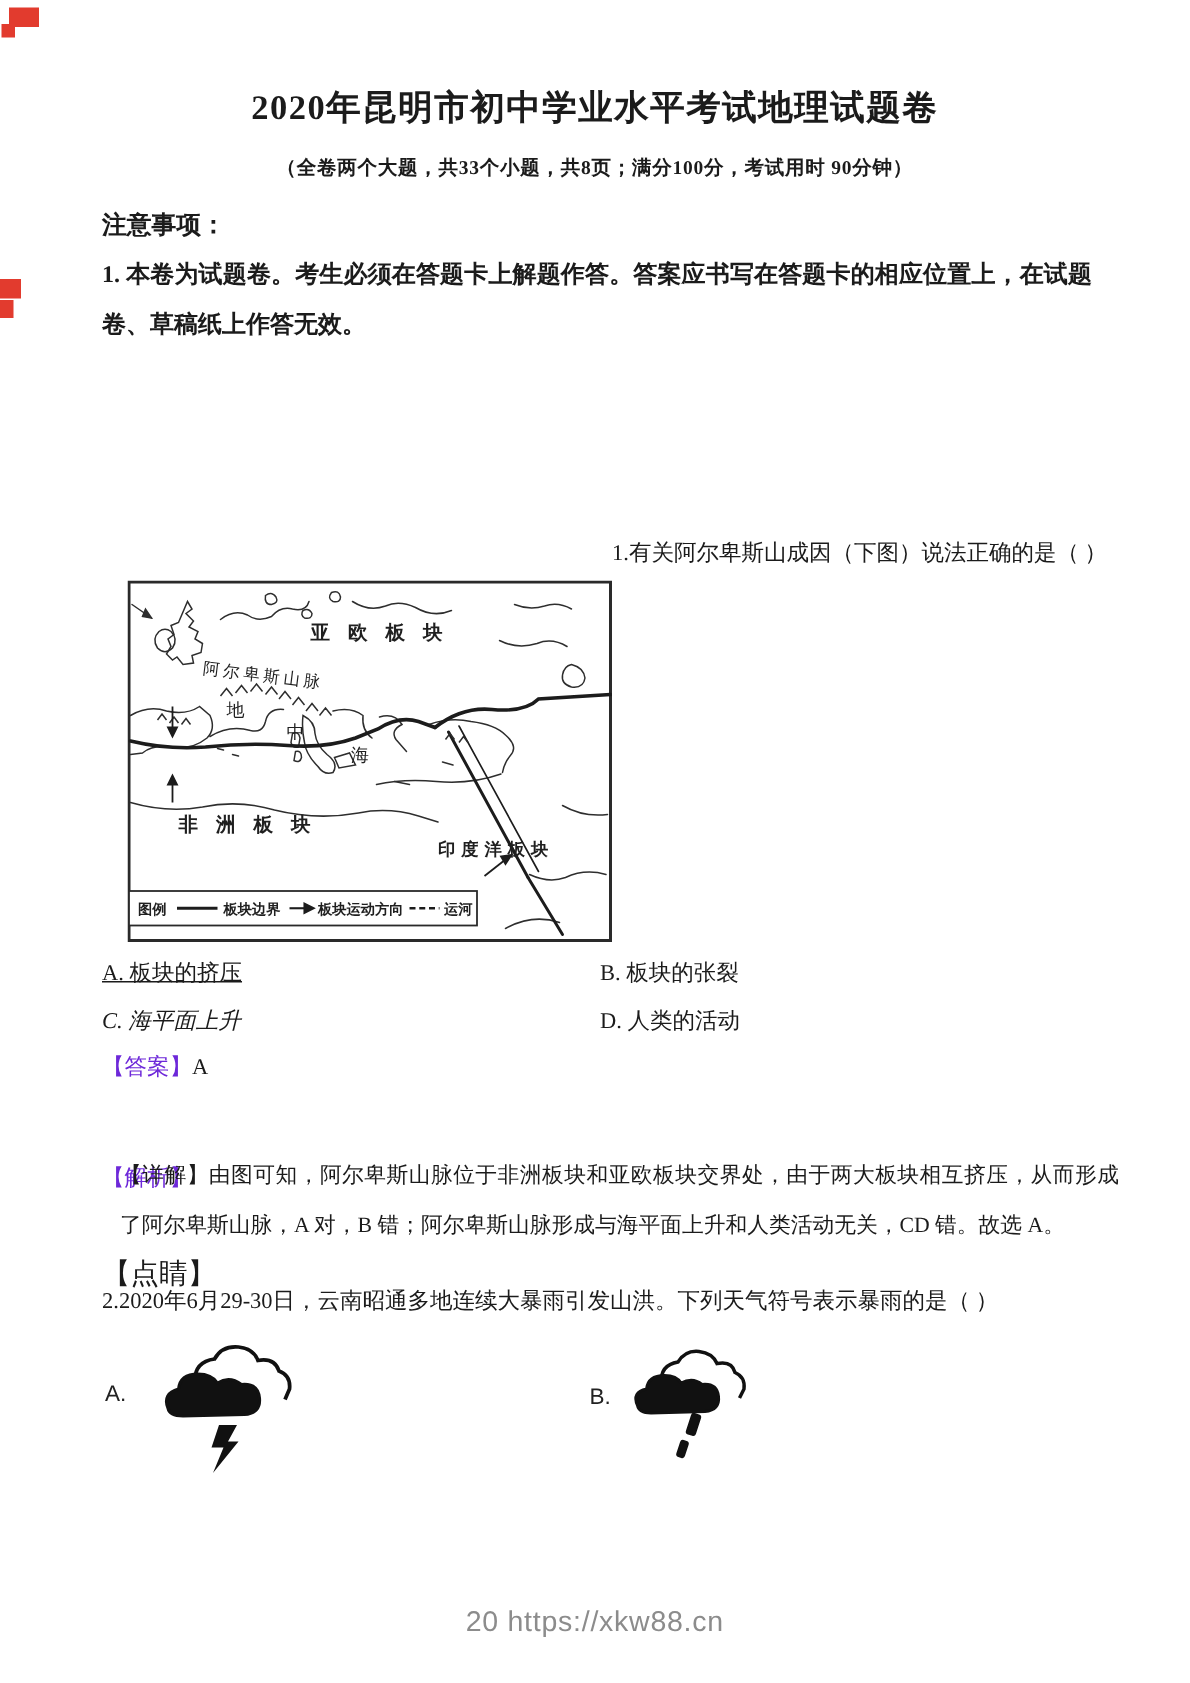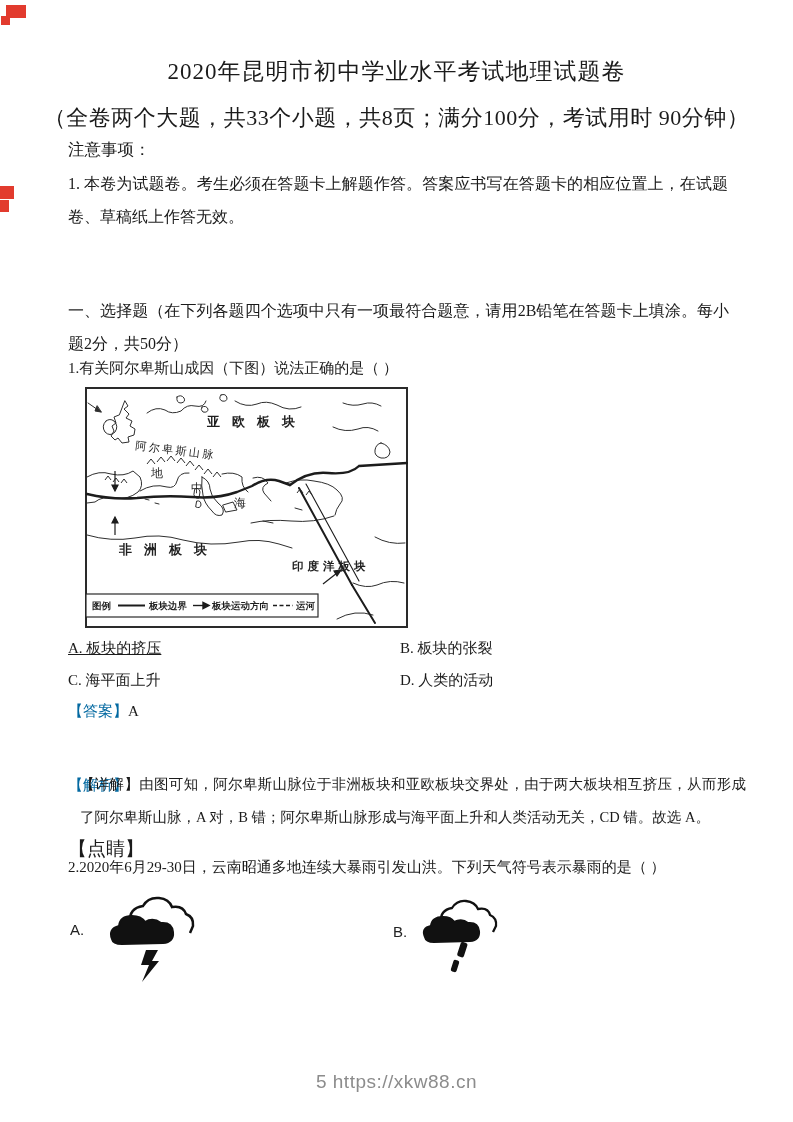--- a/index.html
+++ b/index.html
@@ -1,40 +1,40 @@
 <!DOCTYPE html>
 <html><head>
 <meta charset="utf-8">
 <style>
   * { margin:0; padding:0; box-sizing:border-box; }
   html,body { background:#ffffff; }
   body { font-family:"Liberation Serif","DejaVu Serif",serif; color:#1b1b1b; }
   .page { position:relative; width:793px; height:1122px; margin:0 auto; background:#ffffff; overflow:hidden; }
   .abs { position:absolute; }
   .center { left:0; right:0; text-align:center; }
-  .bold { font-weight:normal; }
+  .bold { font-weight:bold; }
   .doc-title { top:56px; font-size:23px; letter-spacing:1px; }
-  .doc-subtitle { top:103px; font-size:22px; letter-spacing:.5px; }
+  .doc-subtitle { top:103px; font-size:13px; letter-spacing:.5px; }
   .notice-heading { left:68px; top:139px; font-size:16.5px; }
   .notice-item1 { left:68px; top:168px; width:660px; font-size:16px; line-height:32.5px; text-align:justify; }
   .notice-item2 { left:68px; top:233px; width:660px; font-size:16px; }
   .section-title { top:263px; font-size:17px; }
   .directions { left:68px; top:295px; width:661px; font-size:16px; line-height:32.5px; text-align:justify; }
   .q-text { left:68px; width:670px; font-size:15px; }
-  .q1 { top:359px; }
+  .q1 { top:359px;text-align:right; }
   .q2 { top:858px; }
   .map-figure { left:85px; top:387px; width:323px; height:241px; }
   .opt { font-size:15px; }
   .opt-a { left:68px; top:639px;text-decoration:underline; }
   .opt-b { left:400px; top:639px; }
-  .opt-c { left:68px; top:671px; }
+  .opt-c { left:68px; top:671px;font-style:italic; }
   .opt-d { left:400px; top:671px; }
   .ans-line { left:68px; top:702px; font-size:15px; }
   .jiexi-line { left:68px; top:776px; font-size:15px; }
-  .accent { color:#0369a1; }
+  .accent { color:#6d28d9; }
   .detail-para { left:80px; top:768px; width:666px; font-size:14.5px; line-height:33px; text-align:justify; }
   .tip-line { left:68px; top:836px; font-size:19px; }
   .wx-label { font-family:"Liberation Sans","DejaVu Sans",sans-serif; font-size:15px; color:#222; }
   .wx-label-a { left:70px; top:921px; }
   .wx-label-b { left:393px; top:923px; }
   .wx-icon-a { left:100px; top:890px; width:100px; height:100px; }
   .wx-icon-b { left:415px; top:896px; width:92px; height:82px; }
   .footer { top:1071px; font-family:"Liberation Sans","DejaVu Sans",sans-serif; font-size:19px; color:#8c8c8c; letter-spacing:.5px; }
   .red-mark { background:#e23b2e; }
   .rm1 { left:6px; top:5px; width:20px; height:13px; }
@@ -57,21 +57,20 @@
   <div class="abs red-mark rm2"></div>
   <div class="abs red-mark rm3"></div>
   <div class="abs red-mark rm4"></div>
 
   <div class="abs center bold doc-title">2020年昆明市初中学业水平考试地理试题卷</div>
   <div class="abs center bold doc-subtitle">（全卷两个大题，共33个小题，共8页；满分100分，考试用时 90分钟）</div>
 
   <div class="abs bold notice-heading">注意事项：</div>
   <div class="abs bold notice-item1">1. 本卷为试题卷。考生必须在答题卡上解题作答。答案应书写在答题卡的相应位置上，在试题卷、草稿纸上作答无效。</div>
 
-  <div class="abs bold directions">一、选择题（在下列各题四个选项中只有一项最符合题意，请用2B铅笔在答题卡上填涂。每小题2分，共50分）</div>
 
   <div class="abs q-text q1">1.有关阿尔卑斯山成因（下图）说法正确的是（    ）</div>
 
   <svg class="abs map-figure" viewBox="0 0 323 241" xmlns="http://www.w3.org/2000/svg">
     <rect x="1" y="1" width="321" height="239" fill="#ffffff" stroke="#2a2a2a" stroke-width="2"></rect>
     <g stroke="#2e2e2e" stroke-width="1" fill="none" stroke-linecap="round">
 
       <path d="M3,16 L16,25"></path>
         <path d="M16,25 l-6,-1 2,-5 z" fill="#2e2e2e"></path>
 
@@ -185,15 +184,15 @@
 
   <div class="abs wx-label wx-label-b">B.</div>
 
   <svg class="abs wx-icon-b" viewBox="0 0 92 82" xmlns="http://www.w3.org/2000/svg">
     <path d="M26,26 q-1,-12 11,-14 q5,-8 14,-7 q9,1 12,8 q10,-2 12,6 q7,3 6,11 l-3,6" fill="#ffffff" stroke="#111" stroke-width="2.3"></path>
     <path d="M10,41 q-4,-9 6,-11 q1,-9 12,-9 q8,0 11,5 q8,-4 14,1 q10,-1 11,8 q1,9 -9,10 l-36,1 q-8,0 -9,-5 z" fill="#111" stroke="#111" stroke-width="2"></path>
     <rect x="44" y="46" width="7" height="15" rx="2" fill="#111" transform="rotate(18 47 53)"></rect>
     <rect x="37" y="64" width="6" height="12" rx="2" fill="#111" transform="rotate(18 40 70)"></rect>
   </svg>
 
-  <div class="abs center footer">5 https://xkw88.cn</div>
+  <div class="abs center footer">20 https://xkw88.cn</div>
 
 </div>
 
 </body></html>

